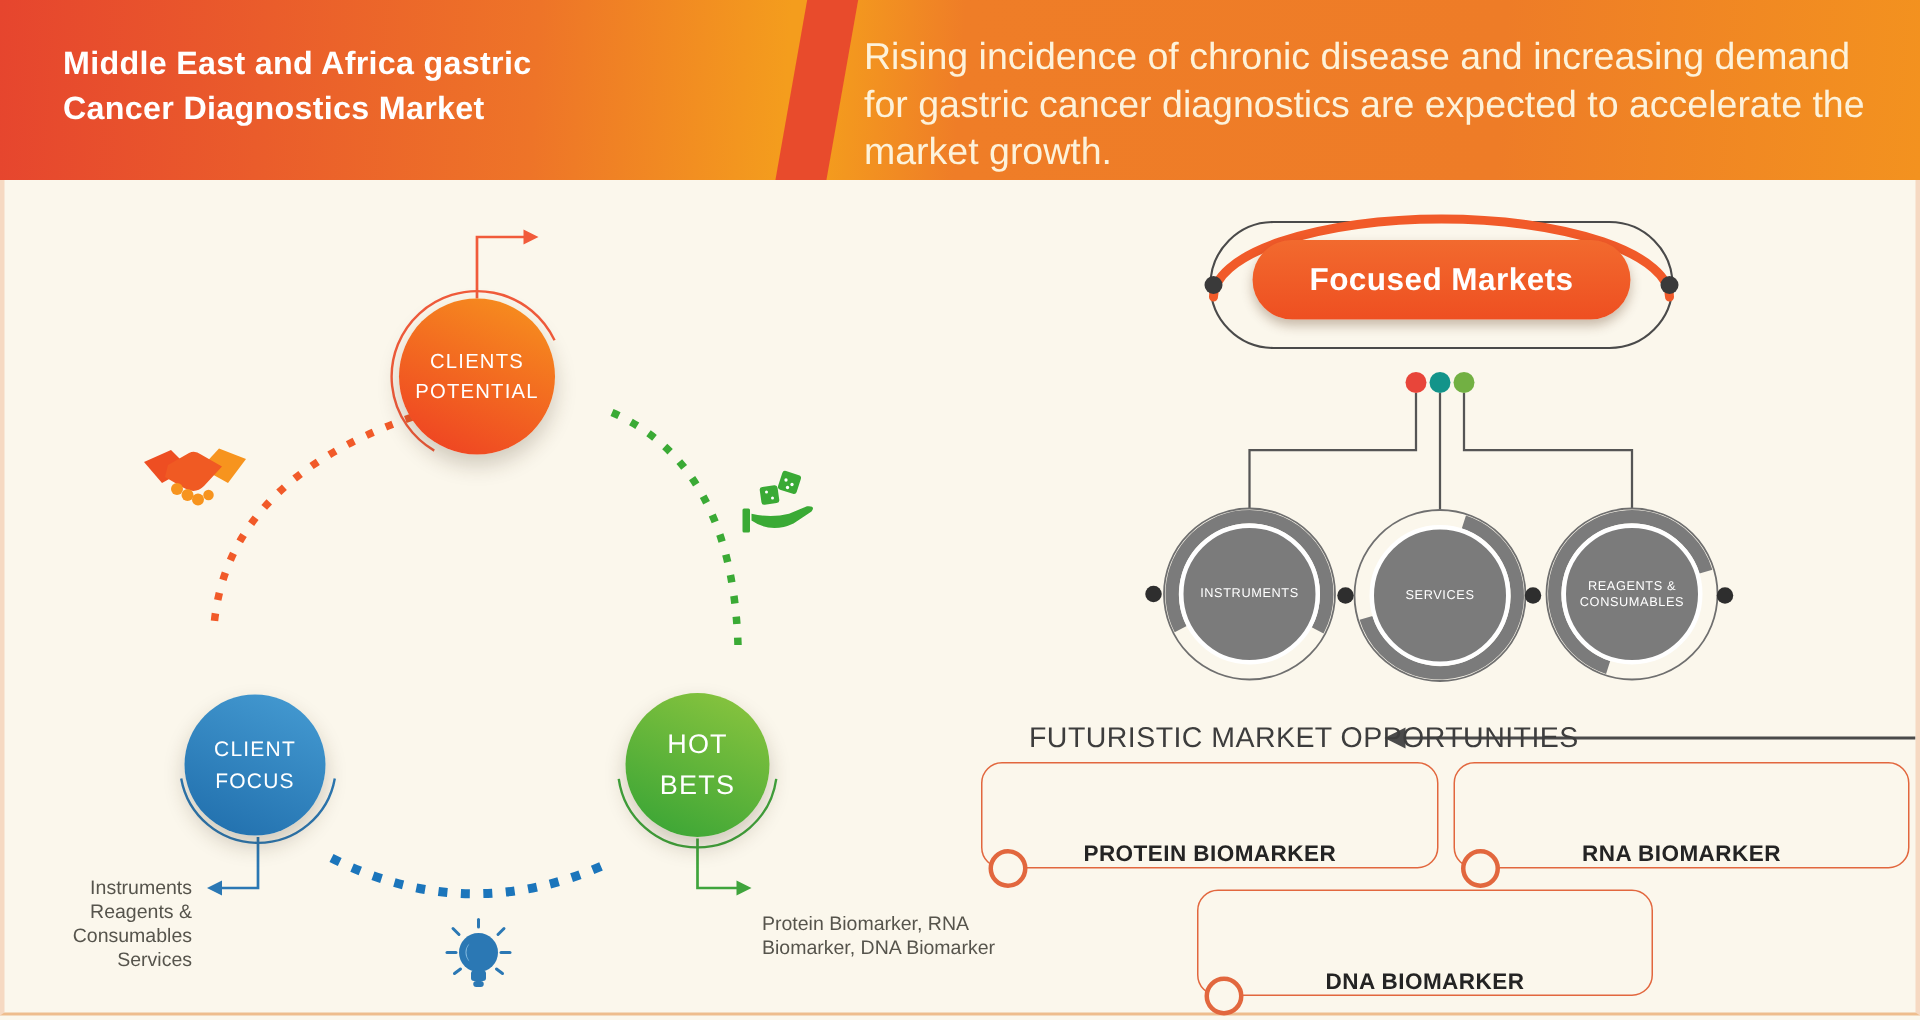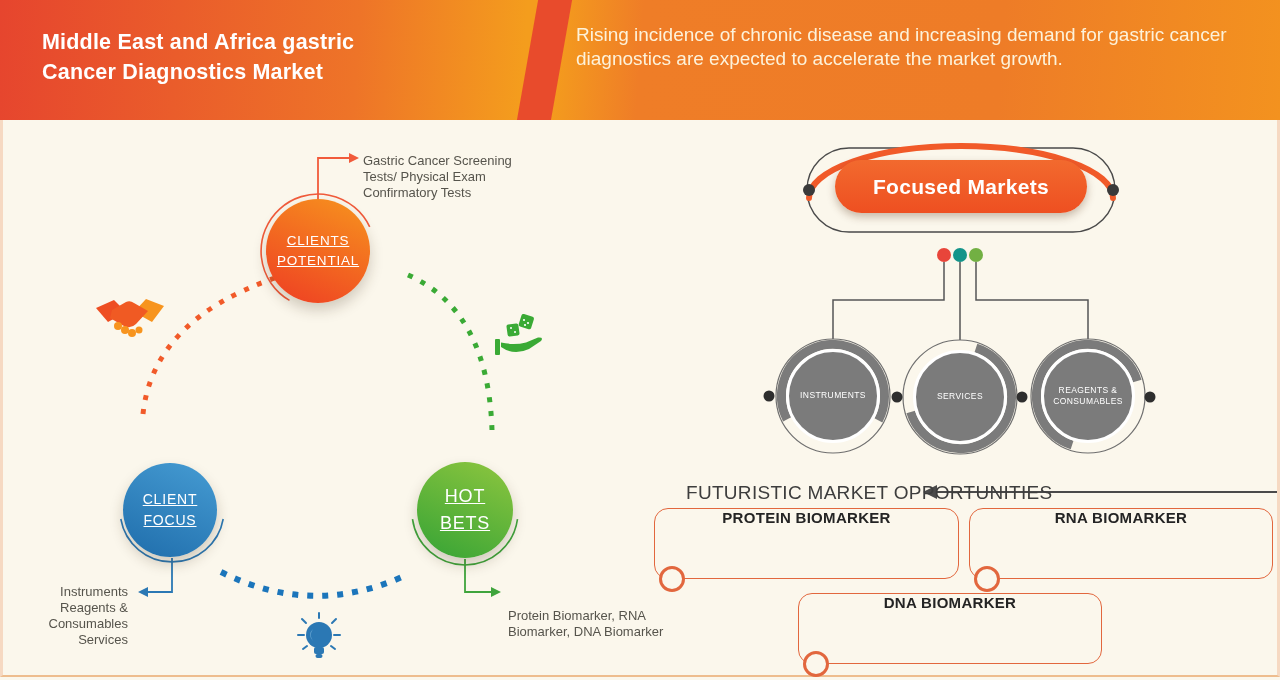--- a/index.html
+++ b/index.html
@@ -3,49 +3,49 @@
 <meta charset="utf-8">
 <style>
   html,body{margin:0;padding:0;}
   body{width:1280px;height:680px;overflow:hidden;font-family:"Liberation Sans",sans-serif;background:#fbf7ec;}
   .pre{white-space:pre-line;}
   
   .header{position:absolute;top:0;left:0;width:1280px;height:120px;overflow:hidden;
     background:linear-gradient(94deg,#e6452e 0%,#ee7428 28%,#f49d1d 41%,#f49d1d 43%,#ef7d27 50%,#ee7c27 78%,#f3921f 100%);}
   .header-stripe{position:absolute;left:527px;top:-12px;width:34px;height:150px;background:#e84b2c;transform:skewX(-10deg);}
   .header-title{position:absolute;left:42px;top:27px;color:#ffffff;font-size:21.5px;font-weight:700;line-height:1.4;letter-spacing:.2px;}
-  .header-sub{position:absolute;left:576px;top:23px;width:680px;color:#fdf2da;font-size:19px;line-height:1.26;}
+  .header-sub{position:absolute;left:576px;top:23px;width:680px;color:#fdf2da;font-size:25px;line-height:1.26;}
   
   .content{position:absolute;top:120px;left:0;width:1274px;height:555px;background:#fbf7ec;
     border-left:3px solid #f6d9c2;border-right:3px solid #f6d9c2;border-bottom:2px solid #eebd8e;}
   svg.layer{position:absolute;top:0;left:0;pointer-events:none;}
   
   .cyc{position:absolute;border-radius:50%;display:flex;align-items:center;justify-content:center;
-    color:#fff;text-align:center;box-shadow:0 7px 14px rgba(60,40,20,.22);text-decoration:underline;}
+    color:#fff;text-align:center;box-shadow:0 7px 14px rgba(60,40,20,.22);}
   .cyc-potential{left:263px;top:79px;width:104px;height:104px;background:linear-gradient(205deg,#f7941e,#ee3d23);font-size:13.5px;letter-spacing:.8px;line-height:1.45;}
   .cyc-focus{left:120px;top:343px;width:94px;height:94px;background:linear-gradient(205deg,#469cd3,#1f6dab);font-size:14px;letter-spacing:.8px;line-height:1.5;}
   .cyc-bets{left:414px;top:342px;width:96px;height:96px;background:linear-gradient(205deg,#8ec63f,#35a335);font-size:18px;letter-spacing:.8px;line-height:1.5;}
   .note{position:absolute;color:#56544c;font-size:13px;line-height:1.22;}
   .note-screening{left:360px;top:33px;}
   .note-instruments{left:18px;top:464px;width:107px;text-align:right;}
   .note-biomarkers{left:505px;top:464px;margin-top:24px;}
   .icon-abs{position:absolute;}
   
   .pill{position:absolute;left:832px;top:40px;width:252px;height:53px;border-radius:33px;
     background:linear-gradient(180deg,#f26a2e,#ee4f21);box-shadow:0 4px 8px rgba(80,40,10,.3);
     display:flex;align-items:center;justify-content:center;color:#fff;font-size:21px;font-weight:700;letter-spacing:.3px;}
   .seg{position:absolute;width:88px;height:88px;border-radius:50%;background:#7b7b7b;border:3px solid #ffffff;
     display:flex;align-items:center;justify-content:center;text-align:center;color:#fff;font-size:8.5px;letter-spacing:.4px;line-height:1.3;}
   .seg-1{left:783px;top:229px;}
   .seg-2{left:910px;top:230px;}
   .seg-3{left:1038px;top:229px;}
   
   .opp-heading{position:absolute;left:650px;top:362px;color:#3d3d3d;font-size:19px;letter-spacing:.3px;margin-left:33px;}
   .opp-box{position:absolute;height:69px;border:1.6px solid #e2673e;border-radius:14px;
-    display:flex;align-items:flex-start;justify-content:center;color:#242424;font-size:15px;font-weight:700;letter-spacing:.3px;}
+    display:flex;align-items:flex-end;justify-content:center;color:#242424;font-size:15px;font-weight:700;letter-spacing:.3px;}
   .opp-protein{left:651px;top:388px;width:303px;}
   .opp-rna{left:966px;top:388px;width:302px;}
   .opp-dna{left:795px;top:473px;width:302px;}
   .opp-ring{position:absolute;left:4px;top:57px;width:20px;height:20px;border:3px solid #e2673e;border-radius:50%;background:#fbf7ec;}
 </style>
 </head>
 <body>
 
 <div class="header">
   <div class="header-stripe"></div>
@@ -107,23 +107,20 @@
     <polygon points="920,372 934,365 934,379" fill="#4a4a4a"></polygon>
   </svg>
 
   <div class="cyc cyc-potential pre">CLIENTS
 POTENTIAL</div>
   <div class="cyc cyc-focus pre">CLIENT
 FOCUS</div>
   <div class="cyc cyc-bets pre">HOT
 BETS</div>
 
-  <div class="note note-screening pre">Gastric Cancer Screening
-Tests/ Physical Exam
-Confirmatory Tests</div>
   <div class="note note-instruments pre">Instruments
 Reagents &amp;
 Consumables
 Services</div>
   <div class="note note-biomarkers pre">Protein Biomarker, RNA
 Biomarker, DNA Biomarker</div>
 
   <svg class="icon-abs" style="left:93px;top:174px;" width="68" height="54" viewBox="0 0 68 54">
     <polygon points="0,14 18,6 30,18 12,28" fill="#ee4e22"></polygon>
     <polygon points="68,12 50,5 38,18 56,28" fill="#f7941e"></polygon>

